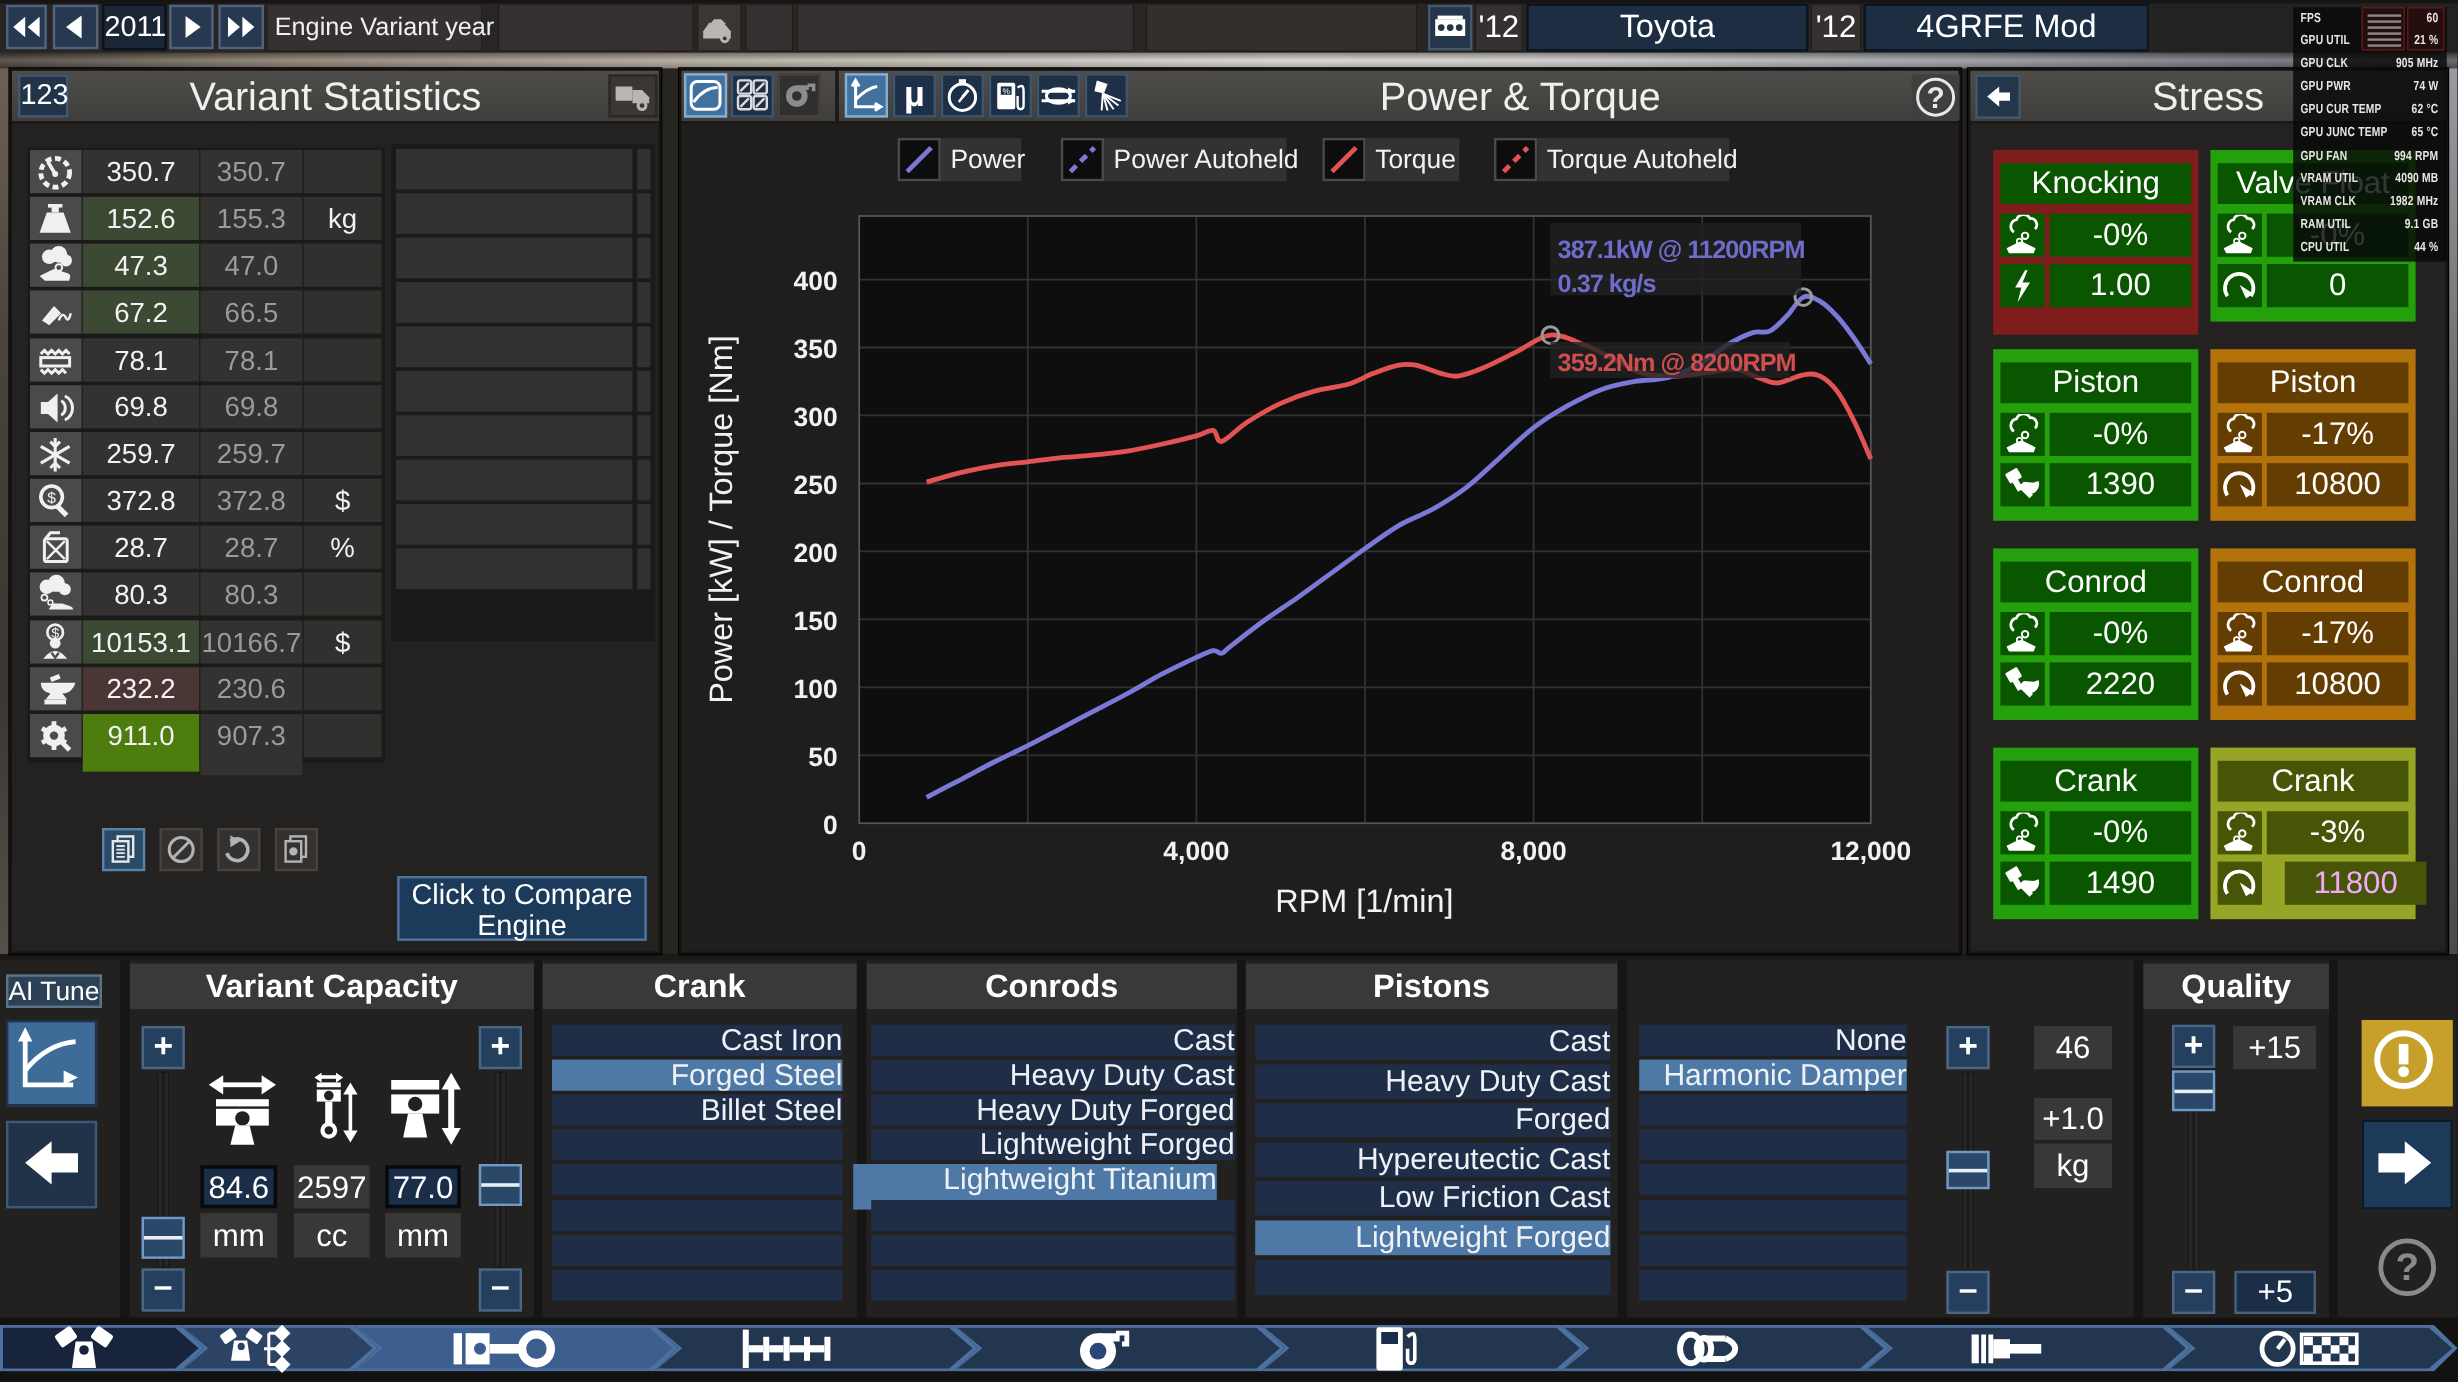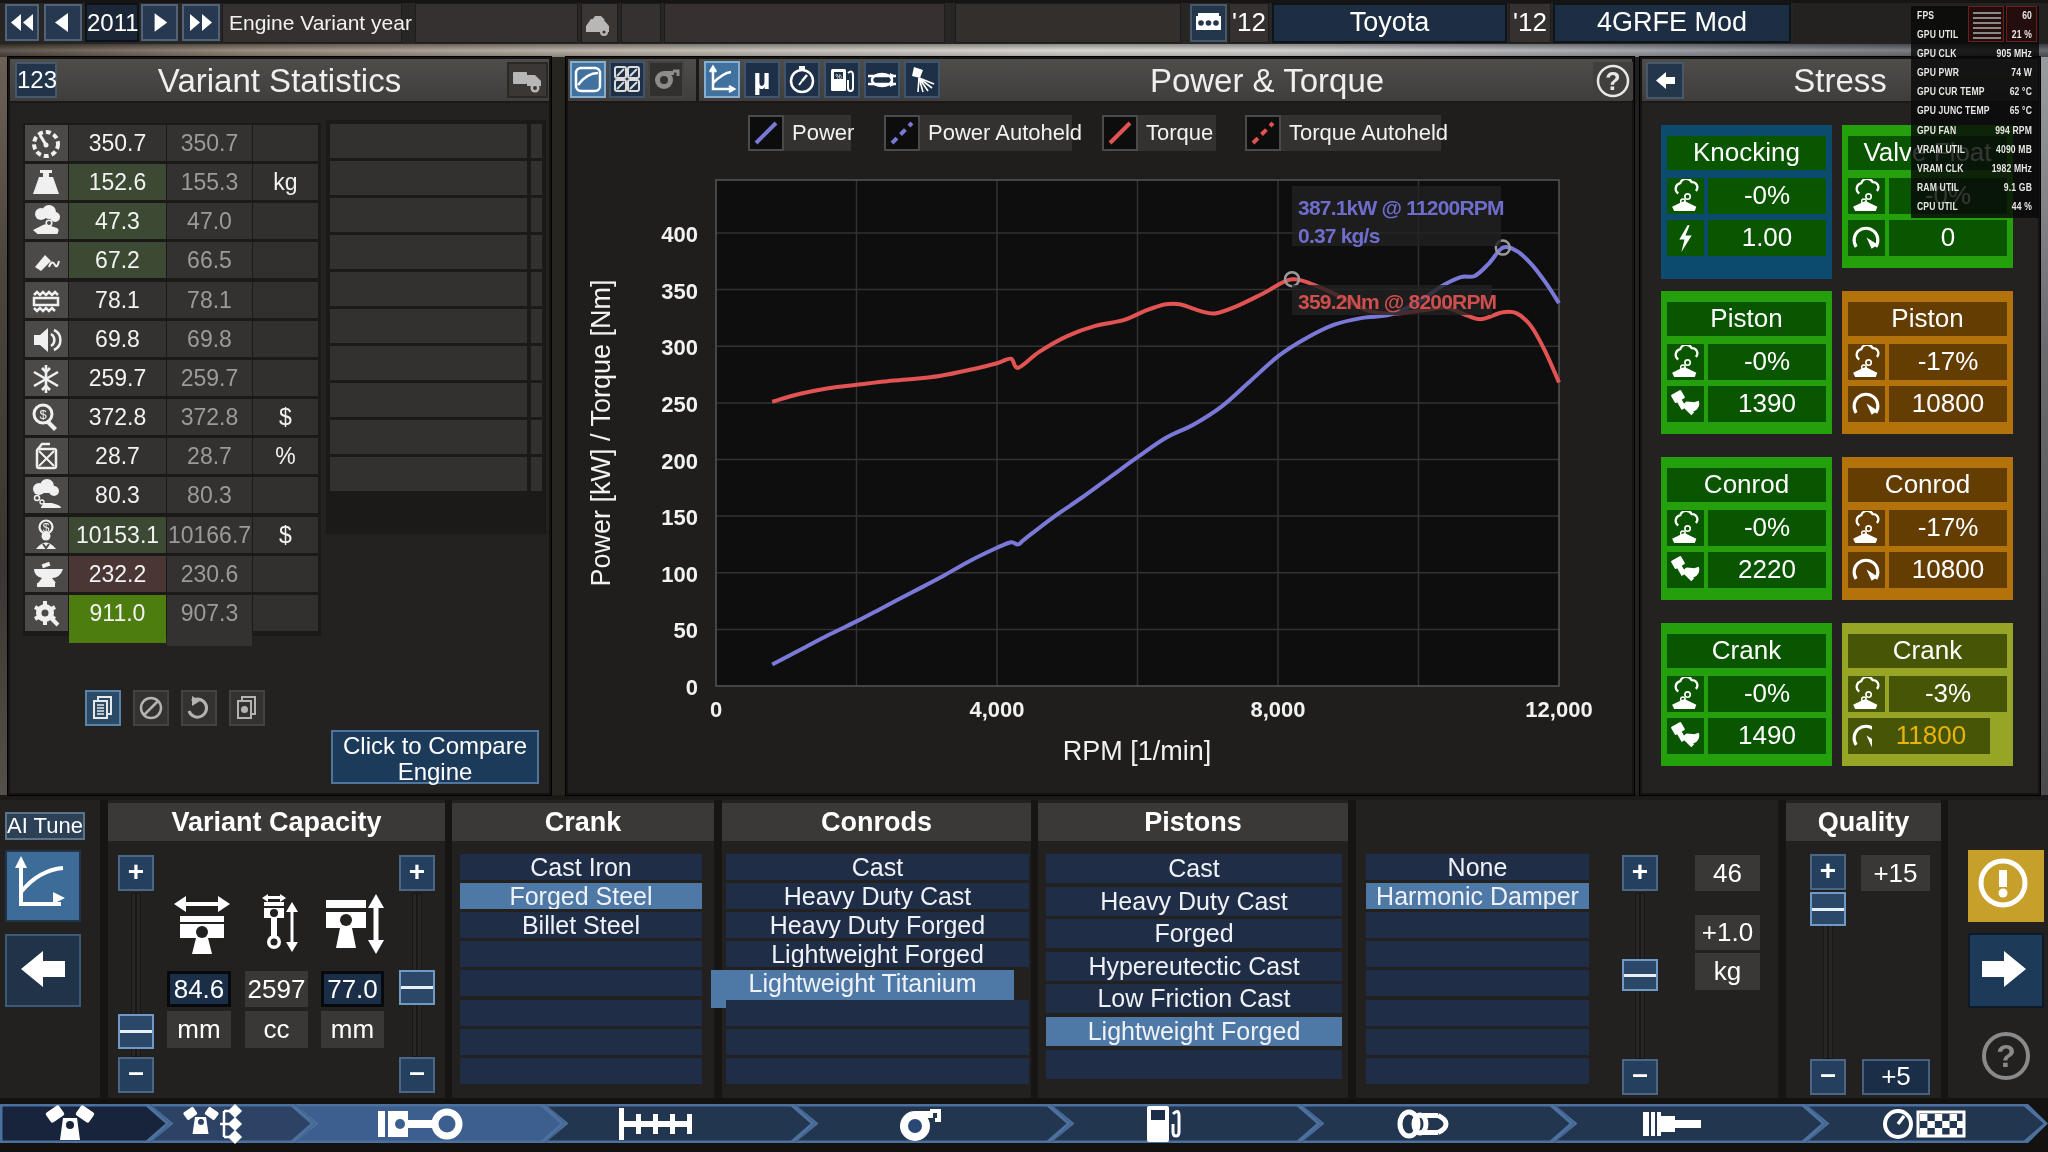--- a/index.html
+++ b/index.html
@@ -4,21 +4,21 @@
 *{margin:0;padding:0;box-sizing:border-box}
 html,body{width:2048px;height:1152px;overflow:hidden;background:#1d1c1b;font-family:"Liberation Sans",sans-serif;}
 .abs{position:absolute}
 body{position:relative}
 .panel{background:#242221;border:2px solid #141312;box-shadow:0 0 0 1px #000}
 .phead{background:linear-gradient(#4f4d4a,#403e3c);color:#f0efed;font-size:33px;text-align:center;line-height:44px;border-bottom:2px solid #1a1918}
 .navbtn{background:#263950;border:2px solid #516379;color:#fff;text-align:center}
 .seg{background:#343130;border:1px solid #1e1c1b}
 .cell{background:#343231;color:#f2f2f2;font-size:23px;text-align:center;white-space:nowrap;overflow:hidden}
 .c2{color:#9b9b9b}
-.lrow{background:#202d46;color:#eef2f7;font-size:25px;text-align:center;position:absolute;white-space:nowrap;overflow:hidden}
+.lrow{background:#202d46;color:#eef2f7;font-size:25px;text-align:right;position:absolute;white-space:nowrap;overflow:hidden}
 .lsel{background:#4e79a7}
 .colhead{background:#3b3937;color:#fff;font-weight:bold;font-size:27px;text-align:center;line-height:38px;position:absolute}
 .sbtn{position:absolute;background:#24405e;border:2px solid #4c6785;color:#fff;font-weight:bold;text-align:center;font-size:28px;line-height:30px}
 .gbox{position:absolute;background:#3a3836;color:#fff;font-size:26px;text-align:center}
 .nbox{position:absolute;background:#1a2f47;border:3px solid #07090c;color:#fff;font-size:26px;text-align:center}
 </style></head>
 <body>
 
 <div class="abs" style="left:0;top:0;width:2048px;height:46px;background:#282624;border-top:3px solid #161514"></div>
 <div id="topbar">
@@ -396,21 +396,21 @@
 </svg>
     </div>
 </div>
 
 <div class="panel abs" style="left:1640px;top:57px;width:400px;height:738px">
   <div class="phead" style="height:44px">Stress</div>
   <div id="stresspanel">
       <div class="abs" style="left:4px;top:3px;width:38px;height:37px;background:#24364a;border:2px solid #46586c"><svg width="34" height="33" viewBox="0 0 34 33">
           <path d="M8 16.5 L18 8 V13 H27 V20 H18 V25 Z" fill="#fff"></path>
         </svg></div>
-      <div class="abs" style="left:19px;top:66px;width:171px;height:154px;background:#0c4a6e">
+      <div class="abs" style="left:19px;top:66px;width:171px;height:154px;background:#7f1d1d">
         <div class="abs" style="left:6px;top:11px;width:159px;height:34px;background:#0a5600;color:#fff;font-size:26px;text-align:center;line-height:33px">Knocking</div>
         <div class="abs" style="left:6px;top:53px;width:37px;height:36px;background:#0a5600"><svg width="33" height="33" viewBox="0 0 32 32" style="margin:1px 2px">
             <path d="M9 14 a5.5 5.5 0 0 1 2 -10 a6 6 0 0 1 11 -1 a5 5 0 0 1 4 8.5" fill="none" stroke="#fff" stroke-width="2.2"></path>
             <circle cx="18" cy="17" r="2.6" fill="none" stroke="#fff" stroke-width="1.6"></circle>
             <circle cx="13.5" cy="21.5" r="2.2" fill="none" stroke="#fff" stroke-width="1.4"></circle>
             <path d="M3 27 l10 -5 q2.5 -1 4.5 0.5 l9 4.5 l-1.5 4 h-20 z" fill="#fff"></path>
           </svg></div>
         <div class="abs" style="left:47px;top:53px;width:118px;height:36px;background:#0a5600;color:#fff;font-size:26px;text-align:center;line-height:35px">-0%</div>
         <div class="abs" style="left:6px;top:95px;width:37px;height:36px;background:#0a5600"><svg width="33" height="33" viewBox="0 0 32 32" style="margin:1px 2px">
             <path d="M18 4 L10 18 H15 L12 30 L22 14 H16 L20 4 Z" fill="#fff"></path>
@@ -525,21 +525,21 @@
             <path d="M9 14 a5.5 5.5 0 0 1 2 -10 a6 6 0 0 1 11 -1 a5 5 0 0 1 4 8.5" fill="none" stroke="#fff" stroke-width="2.2"></path>
             <circle cx="18" cy="17" r="2.6" fill="none" stroke="#fff" stroke-width="1.6"></circle>
             <circle cx="13.5" cy="21.5" r="2.2" fill="none" stroke="#fff" stroke-width="1.4"></circle>
             <path d="M3 27 l10 -5 q2.5 -1 4.5 0.5 l9 4.5 l-1.5 4 h-20 z" fill="#fff"></path>
           </svg></div>
         <div class="abs" style="left:47px;top:53px;width:118px;height:36px;background:#465606;color:#fff;font-size:26px;text-align:center;line-height:35px">-3%</div>
         <div class="abs" style="left:6px;top:95px;width:37px;height:36px;background:#465606"><svg width="33" height="33" viewBox="0 0 32 32" style="margin:1px 2px">
             <path d="M25 25 a11.5 11.5 0 1 0 -19 0" fill="none" stroke="#fff" stroke-width="3"></path>
             <path d="M16 16 L27 23 L21 27 Z" fill="#fff"></path>
           </svg></div>
-        <div class="abs" style="left:30px;top:95px;width:118px;height:36px;background:#465606;color:#eab308;font-size:26px;text-align:center;line-height:35px">11800</div>
+        <div class="abs" style="left:62px;top:95px;width:118px;height:36px;background:#465606;color:#f0abfc;font-size:26px;text-align:center;line-height:35px">11800</div>
       </div>
     </div>
 </div>
 
 <div class="abs" style="left:0;top:800px;width:2048px;height:298px;background:#232120">
 <div id="bottom" class="abs" style="left:0;top:0;width:2048px;height:298px">
       <div class="colhead" style="left:108px;top:3px;width:337px;height:38px">Variant Capacity</div>
       <div class="colhead" style="left:452px;top:3px;width:262px;height:38px">Crank</div>
       <div class="colhead" style="left:1038px;top:3px;width:310px;height:38px">Pistons</div>
       <div class="colhead" style="left:722px;top:3px;width:309px;height:38px">Conrods</div>

